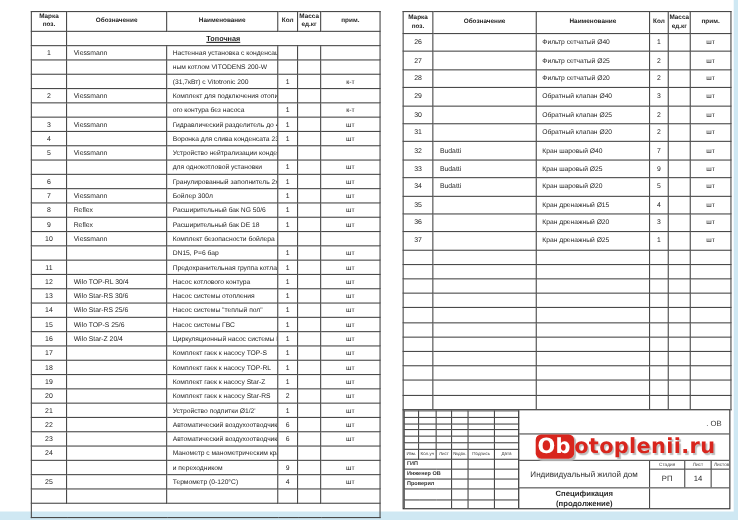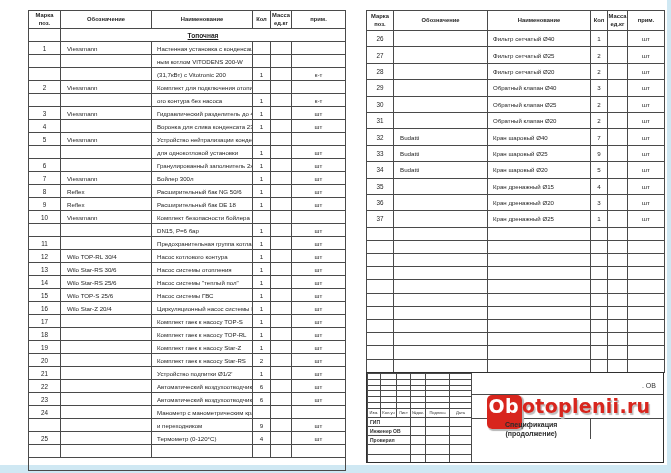--- a/index.html
+++ b/index.html
@@ -49,21 +49,21 @@
 
   .tb-right { position: absolute; left: 104px; top: 0; width: 194px; height: 91px;
         border-left: 1px solid #4a4a4a; }
   .tb-doccode { height: 22px; border-bottom: 1px solid #4a4a4a; text-align: right;
         padding: 9px 9px 0 0; font-size: 7px; color: #333; }
   .tb-logo { height: 24px; border-bottom: 1px solid #4a4a4a; display: flex;
         align-items: center; justify-content: center; }
   .logo { font-family: "DejaVu Sans", sans-serif; font-weight: 800; font-size: 19px;
         letter-spacing: 0.3px; line-height: 1; white-space: nowrap; }
   .logo-ob { background: var(--logo-red, #d8251d); color: #ffffff; border-radius: 5px;
-        padding: 0 3px 12px 2px; box-shadow: 1.5px 1.5px 1px #b5b5b5; }
+        padding: 0 3px 0 2px; box-shadow: 1.5px 1.5px 1px #b5b5b5; }
   .logo-rest, .logo-tld { color: var(--logo-red, #d8251d);
         text-shadow: 1.5px 1.5px 1px #bdbdbd; }
   .tb-main { height: 25px; border-bottom: 1px solid #4a4a4a; display: flex; }
   .tb-project { width: 120px; border-right: 1px solid #4a4a4a; display: flex;
         align-items: center; justify-content: center; font-size: 7.3px; color: #2b2b2b; }
   .tb-stage { width: 74px; display: flex; flex-direction: column; }
   .tb-stage-hdr { display: flex; height: 8px; }
   .tb-stage-hdr > div { border-bottom: 1px solid #4a4a4a; font-size: 4.3px;
         text-align: center; color: #444; line-height: 7px; }
   .tb-stage-vals { display: flex; flex: 1; }
@@ -677,20 +677,35 @@
         </tbody>
     </table>
 
     <div class="tb-right">
       <div class="tb-doccode">
         <span>. ОВ</span>
       </div>
       <div class="tb-logo">
         <div class="logo"><span class="logo-ob">Ob</span><span class="logo-rest">otoplenii</span><span class="logo-tld">.ru</span></div>
       </div>
+      <div class="tb-main">
+        <div class="tb-project">Индивидуальный жилой дом</div>
+        <div class="tb-stage">
+          <div class="tb-stage-hdr">
+            <div class="sc1">Стадия</div>
+            <div class="sc2">Лист</div>
+            <div class="sc3">Листов</div>
+          </div>
+          <div class="tb-stage-vals">
+            <div class="sc1">РП</div>
+            <div class="sc2">14</div>
+            <div class="sc3"></div>
+          </div>
+        </div>
+      </div>
       <div class="tb-bottom">
         <div class="tb-doctitle">
           <div>Спецификация</div>
           <div>(продолжение)</div>
         </div>
         <div class="tb-approval"></div>
       </div>
     </div>
   </div>
 

